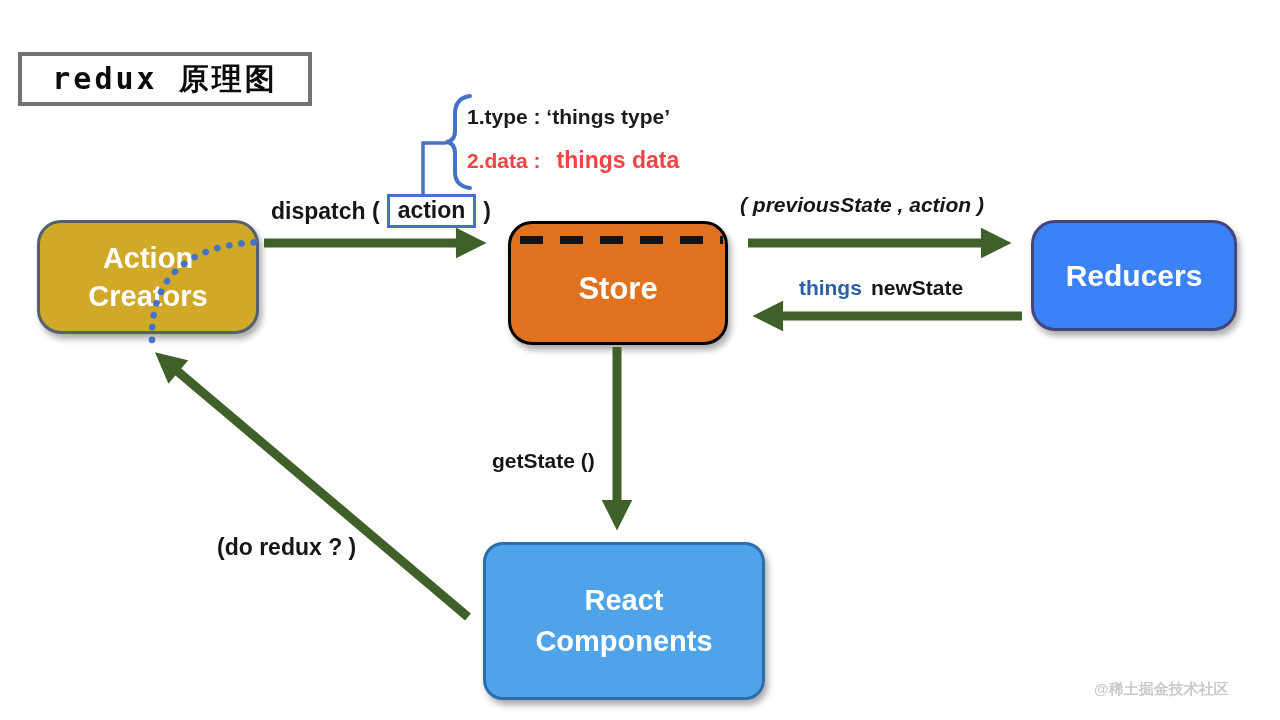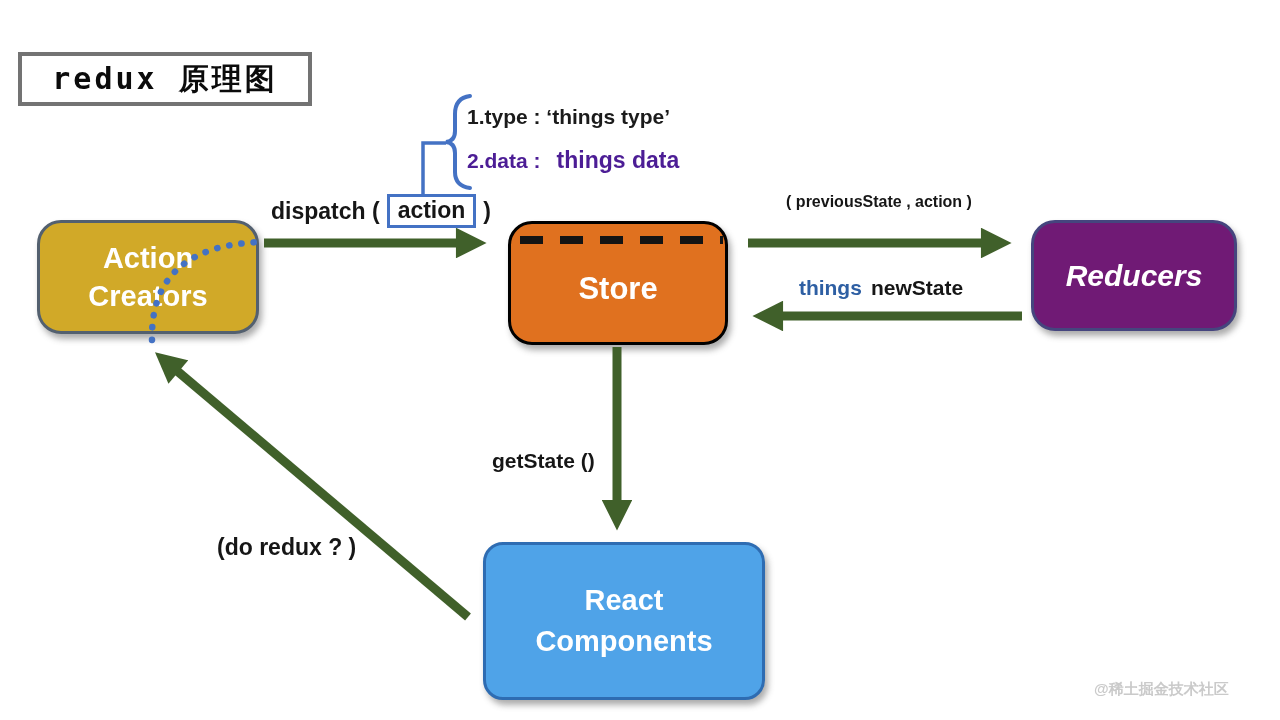--- a/index.html
+++ b/index.html
@@ -28,34 +28,34 @@
     margin-top: 28px;
   }
 
   
   .ann-line1 {
     position: absolute; left: 467px; top: 105px;
     font-size: 21px; font-weight: bold; color: #1b1b1b; z-index: 2;
   }
   .ann-line2 {
     position: absolute; left: 467px; top: 147px;
-    font-size: 21px; font-weight: bold; color: #4c1d95; z-index: 2;
+    font-size: 21px; font-weight: bold; color: #ef4444; z-index: 2;
   }
   .ann-data-value { font-size: 23px; margin-left: 16px; }
 
   
   .lbl { position: absolute; font-weight: bold; color: #161616; z-index: 2; white-space: nowrap; }
   .dispatch-label { left: 271px; top: 194px; font-size: 23px; display: flex; align-items: center; gap: 7px; }
   .action-chip {
     display: inline-block;
     border: 3px solid #4472c4;
     padding: 0 8px 2px 8px;
     line-height: 26px;
   }
-  .prevstate-label { left: 740px; top: 193px; width: 278px; text-align: center; font-size: 16px; }
+  .prevstate-label { left: 740px; top: 193px; width: 278px; font-size: 21px; font-style: italic; }
   .return-label { left: 750px; top: 276px; width: 262px; text-align: center; font-size: 21px; }
   .return-kw { margin-right: 9px; }
   .getstate-label { left: 492px; top: 449px; font-size: 21px; }
   .dowhat-label { left: 217px; top: 534px; font-size: 23px; }
 
   
   .node {
     position: absolute;
     display: flex; align-items: center; justify-content: center;
     text-align: center;
@@ -131,21 +131,21 @@
   <div class="lbl dowhat-label">(do redux ? )</div>
 
   <div class="node node-action" style="background-color: rgb(209, 169, 40);">
     <div class="node-label">Action Creators</div>
   </div>
 
   <div class="node node-store" style="background-color: rgb(224, 113, 31);">
     <div class="node-label">Store</div>
   </div>
 
-  <div class="node node-reducers" style="background-color: #701a75; font-style: italic;">
+  <div class="node node-reducers" style="background-color: #3b82f6;">
     <div class="node-label">Reducers</div>
   </div>
 
   <div class="node node-react" style="background-color: rgb(79, 163, 232);">
     <div class="node-label">React Components</div>
   </div>
 
   <div class="watermark" style="color: rgb(202, 202, 202);">@稀土掘金技术社区</div>
 
   <svg class="overlay" viewBox="0 0 1280 720">

